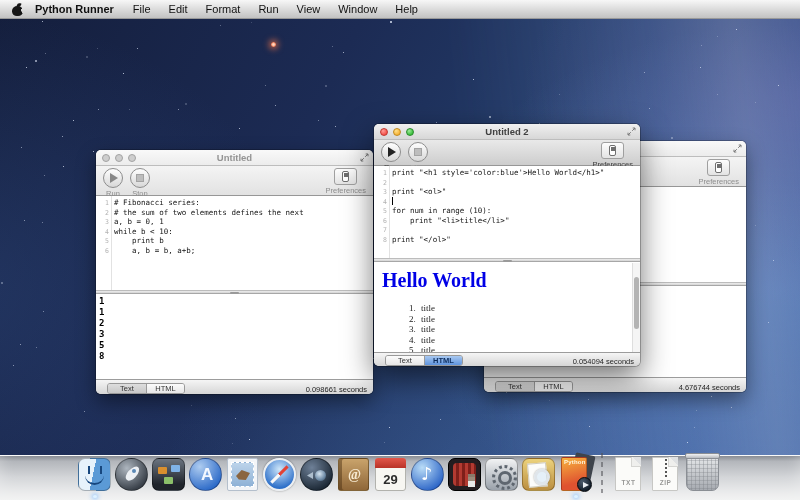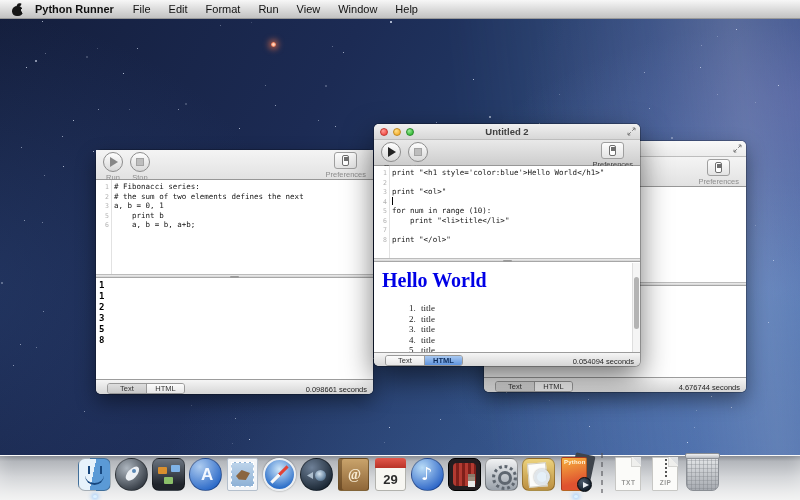--- a/index.html
+++ b/index.html
@@ -343,20 +343,31 @@
   <span class="redstar"></span>
 </div>
 
 <div id="menubar">
   <span class="apple"></span>
   <span id="app-name">Python Runner</span>
   <span id="menu-items"><span class="menu-item">File</span><span class="menu-item">Edit</span><span class="menu-item">Format</span><span class="menu-item">Run</span><span class="menu-item">View</span><span class="menu-item">Window</span><span class="menu-item">Help</span></span>
 </div>
 
 <div class="win inactive" id="win-left" style="left:96px;top:150px;width:277px;height:244px;z-index:2">
+  <div class="tbar">
+    <div class="lights">
+      <span class="light c"></span>
+      <span class="light m"></span>
+      <span class="light z"></span>
+    </div>
+    <span class="title">Untitled</span>
+    <span class="resize"><svg width="9" height="9" viewBox="0 0 9 9">
+          <path d="M1 8 L3.8 5.2 M1 8 V5.7 M1 8 H3.3 M8 1 L5.2 3.8 M8 1 V3.3 M8 1 H5.7" stroke="#7a7a7a" stroke-width="1" fill="none"></path>
+        </svg></span>
+  </div>
   <div class="toolbar" style="height:30px">
     <div class="tbtn">
         <span class="circ">
           <span class="play"></span>
         </span>
         <span class="tlabel">Run</span>
       </div>
     <div class="tbtn">
         <span class="circ">
           <span class="stopg"></span>
@@ -369,20 +380,21 @@
         </span>
         <span class="tlabel">Preferences</span>
       </div>
   </div>
   <div class="editor" style="height:94px">
     <div class="gline"></div>
     <div id="left-rows">
         <div class="erow"><span class="lnum">1</span><span class="ltext"># Fibonacci series:</span></div>
         <div class="erow"><span class="lnum">2</span><span class="ltext"># the sum of two elements defines the next</span></div>
         <div class="erow"><span class="lnum">3</span><span class="ltext">a, b = 0, 1</span></div>
+        <div class="erow"><span class="lnum">4</span><span class="ltext">while b &lt; 10:</span></div>
         <div class="erow"><span class="lnum">5</span><span class="ltext">    print b</span></div>
         <div class="erow"><span class="lnum">6</span><span class="ltext">    a, b = b, a+b;</span></div>
       </div>
   </div>
   <div class="divider"></div>
   <div class="outpane">
     <div class="left-out" id="left-output">
         <div class="outln">1</div>
         <div class="outln">1</div>
         <div class="outln">2</div>

